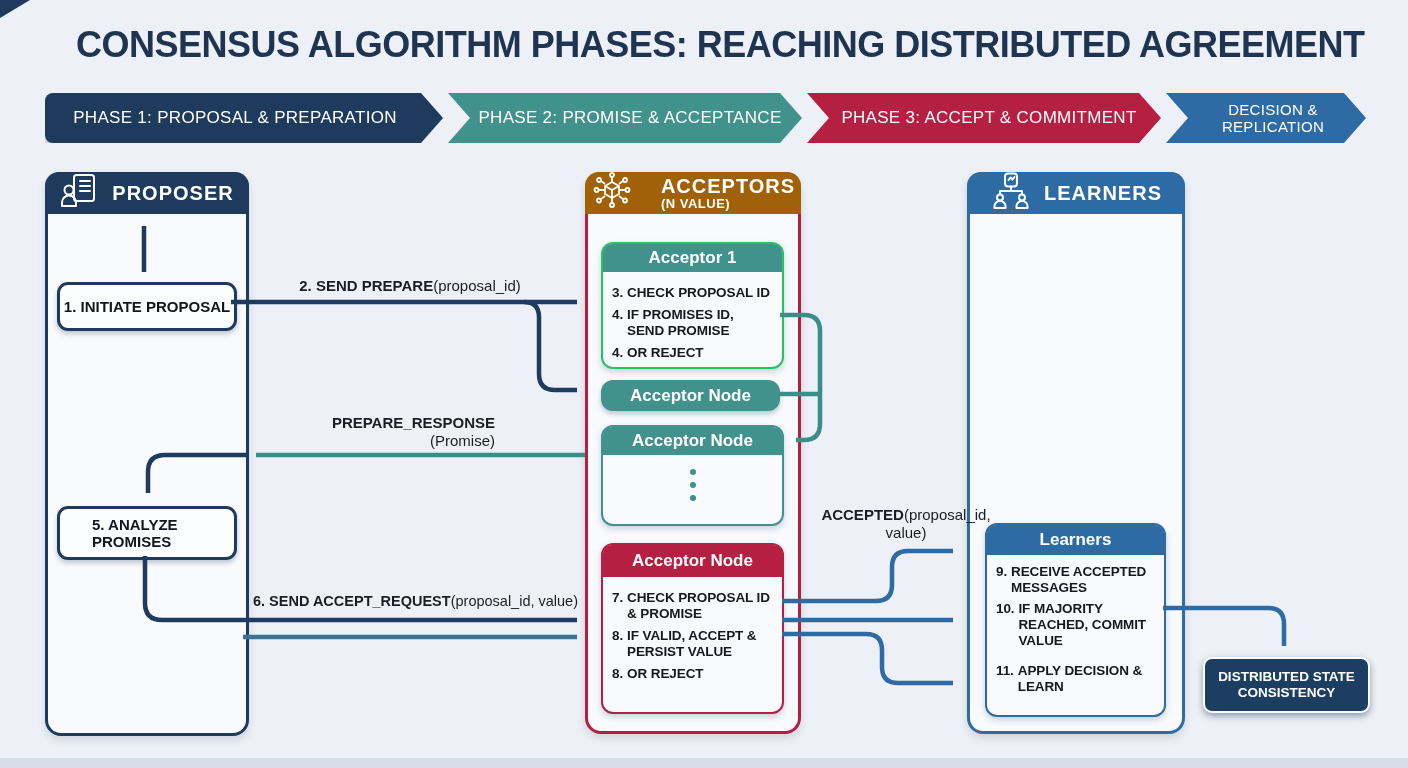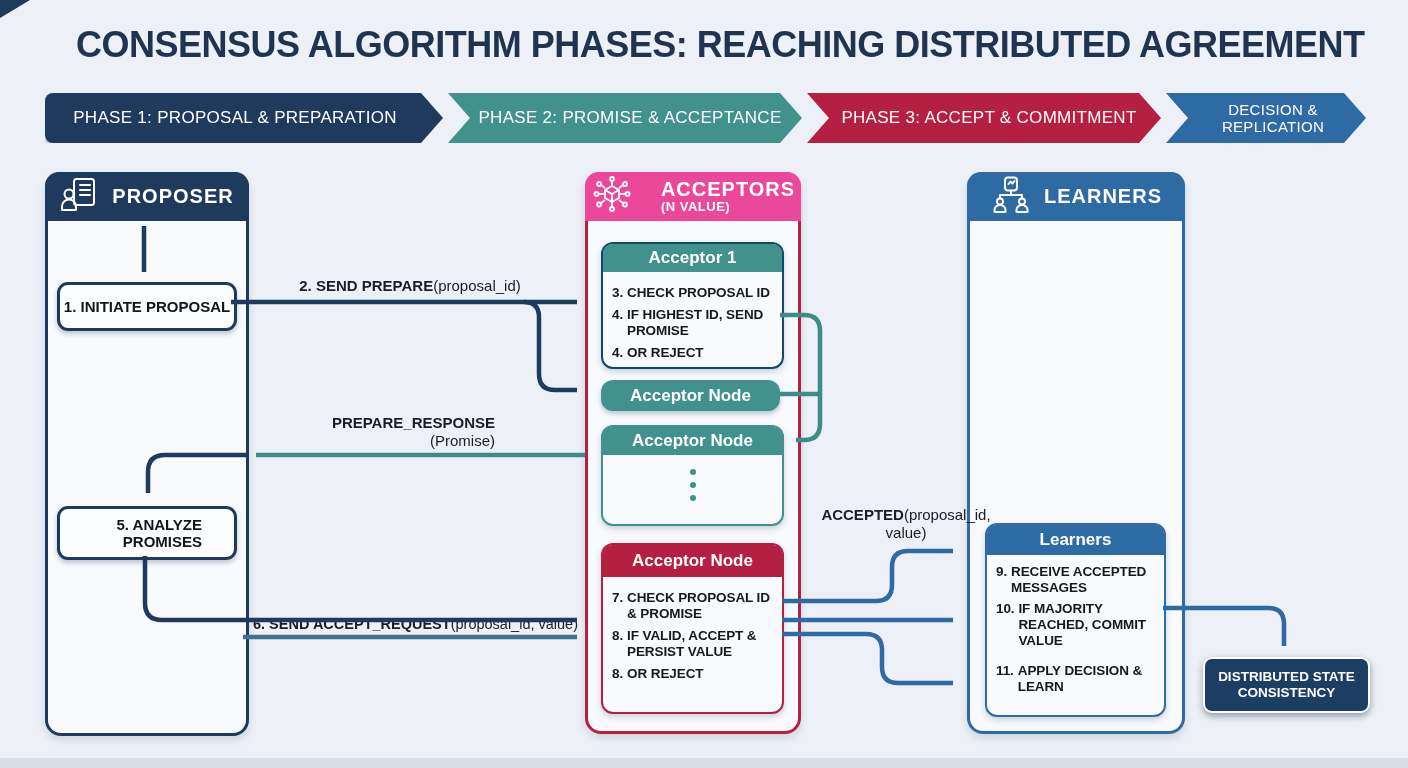--- a/index.html
+++ b/index.html
@@ -17,36 +17,36 @@
          color:#fff;font-weight:400;font-size:17px;letter-spacing:.3px;text-align:center;
          filter:drop-shadow(0 3px 2px rgba(25,45,80,.30));}
   .phase.first{clip-path:polygon(0 0,calc(100% - 22px) 0,100% 50%,calc(100% - 22px) 100%,0 100%);
                border-radius:8px 0 0 8px;}
   .phase.mid{clip-path:polygon(0 0,calc(100% - 22px) 0,100% 50%,calc(100% - 22px) 100%,0 100%,22px 50%);}
   .phase .two-line{font-size:15px;line-height:1.15;padding-left:14px;}
 
   
   .col{position:absolute;top:172px;border-radius:16px;background:#f8fafd;
        box-shadow:0 4px 8px rgba(25,45,80,.15);}
-  .col-header{position:absolute;left:-3px;top:-3px;right:-3px;height:49px;border-radius:14px 14px 0 0;
+  .col-header{position:absolute;left:-3px;top:-3px;right:-3px;height:42px;border-radius:14px 14px 0 0;
        display:flex;align-items:center;justify-content:center;gap:12px;color:#fff;}
   .col-header .col-title{font-size:20px;font-weight:700;letter-spacing:1px;}
   .col-header .sub{font-size:13px;font-weight:700;letter-spacing:.5px;text-align:center;line-height:1.1;}
 
   
   .node{position:absolute;border-radius:12px;background:#f8fafd;box-shadow:0 3px 6px rgba(25,45,80,.20);}
   .node-header{height:28px;border-radius:9px 9px 0 0;display:flex;align-items:center;justify-content:center;
        color:#fff;font-size:17px;font-weight:700;}
   .items{padding:7px 8px 6px 9px;}
   .item{display:flex;gap:4px;font-weight:700;font-size:13.5px;color:#17171f;line-height:1.18;
         margin:6px 0;letter-spacing:-.1px;}
   .item .num{flex:0 0 auto;}
 
   .simple-box{position:absolute;background:#fbfdff;border:3px solid #1e3a5c;border-radius:11px;
-        display:flex;align-items:center;justify-content:center;text-align:right;
+        display:flex;align-items:center;justify-content:center;text-align:left;
         font-weight:700;font-size:15px;color:#14141e;line-height:1.15;
         box-shadow:0 3px 5px rgba(25,45,80,.25);}
 
   .pill{position:absolute;background:#41918c;border-radius:12px;display:flex;align-items:center;
         justify-content:center;color:#fff;font-size:17px;font-weight:700;
         box-shadow:0 3px 5px rgba(25,45,80,.25);}
 
   .dots{display:flex;flex-direction:column;align-items:center;gap:7px;padding-top:14px;}
   .dot{width:6px;height:6px;border-radius:50%;background:#3f908c;}
 
@@ -95,21 +95,21 @@
             <line x1="20" y1="18" x2="30" y2="18"></line>
           <circle cx="9" cy="17" r="4.5"></circle>
           <path d="M2 33 v-3.5 a7 7 0 0 1 14 0 V33 Z"></path>
         </svg>
       </span>
       <span class="col-title">PROPOSER</span>
     </div>
   </div>
 
   <div class="col" style="left:585px;width:210px;height:556px;border:3px solid #b51f41;">
-    <div class="col-header" style="background:#ec4899;gap:28px;">
+    <div class="col-header" style="background:#a16207;gap:28px;">
       <span>
         <svg width="42" height="42" viewBox="0 0 42 42" fill="none" stroke="#fff" stroke-width="1.8" stroke-linejoin="round">
           <path d="M21 12 L28 16 V24 L21 28 L14 24 V16 Z"></path>
           <path d="M14 16 L21 20 L28 16 M21 20 V28"></path>
           <line x1="21" y1="12" x2="21" y2="7"></line>
             <circle cx="21" cy="5" r="2"></circle>
           <line x1="28" y1="14" x2="32" y2="11"></line>
             <circle cx="34" cy="10" r="2"></circle>
           <line x1="29" y1="20" x2="34" y2="20"></line>
             <circle cx="36.5" cy="20" r="2"></circle>
@@ -150,30 +150,30 @@
     </div>
   </div>
 
   <div class="simple-box" style="left:57px;top:282px;width:174px;height:43px;">
     <span>1. INITIATE PROPOSAL</span>
   </div>
   <div class="simple-box" style="left:57px;top:506px;width:174px;height:48px;">
     <span style="display:block;width:110px;">5. ANALYZE PROMISES</span>
   </div>
 
-  <div class="node" style="left:601px;top:242px;width:179px;height:123px;border:2px solid #0c4a6e;">
+  <div class="node" style="left:601px;top:242px;width:179px;height:123px;border:2px solid #22c55e;">
     <div class="node-header" style="background:#41918c;">Acceptor 1</div>
     <div class="items">
       <div class="item">
         <span class="num">3.</span>
         <span class="txt">CHECK PROPOSAL ID</span>
       </div>
       <div class="item">
         <span class="num">4.</span>
-        <span class="txt">IF HIGHEST ID, SEND PROMISE</span>
+        <span class="txt">IF PROMISES ID, SEND PROMISE</span>
       </div>
       <div class="item">
         <span class="num">4.</span>
         <span class="txt">OR REJECT</span>
       </div>
     </div>
   </div>
 
   <div class="pill" style="left:601px;top:380px;width:179px;height:31px;">
     <span>Acceptor Node</span>
@@ -228,21 +228,21 @@
     <span style="display:block;width:145px;">DISTRIBUTED STATE CONSISTENCY</span>
   </div>
 
   <div class="msg" style="left:250px;top:277px;width:320px;white-space:nowrap;">
     <span class="b">2. SEND PREPARE</span><span class="n">(proposal_id)</span>
   </div>
   <div class="msg" style="left:300px;top:414px;width:195px;text-align:right;">
     <div class="b">PREPARE_RESPONSE</div>
     <div class="n">(Promise)</div>
   </div>
-  <div class="msg" style="left:243px;top:593px;width:345px;white-space:nowrap;font-size:14.5px;margin-top:23px;">
+  <div class="msg" style="left:243px;top:593px;width:345px;white-space:nowrap;font-size:14.5px;">
     <span class="b">6. SEND ACCEPT_REQUEST</span><span class="n">(proposal_id, value)</span>
   </div>
   <div class="msg" style="left:821px;top:506px;width:170px;">
     <span class="b">ACCEPTED</span><span class="n">(proposal_id, value)</span>
   </div>
 
   <svg class="arrows" width="1408" height="768" viewBox="0 0 1408 768">
     <defs>
       <marker id="ah-navy" markerUnits="userSpaceOnUse" markerWidth="18" markerHeight="15" refX="14" refY="7.5" orient="auto">
         <path d="M1 .5 L17 7.5 L1 14.5 Z" fill="#1e3a5c"></path>

